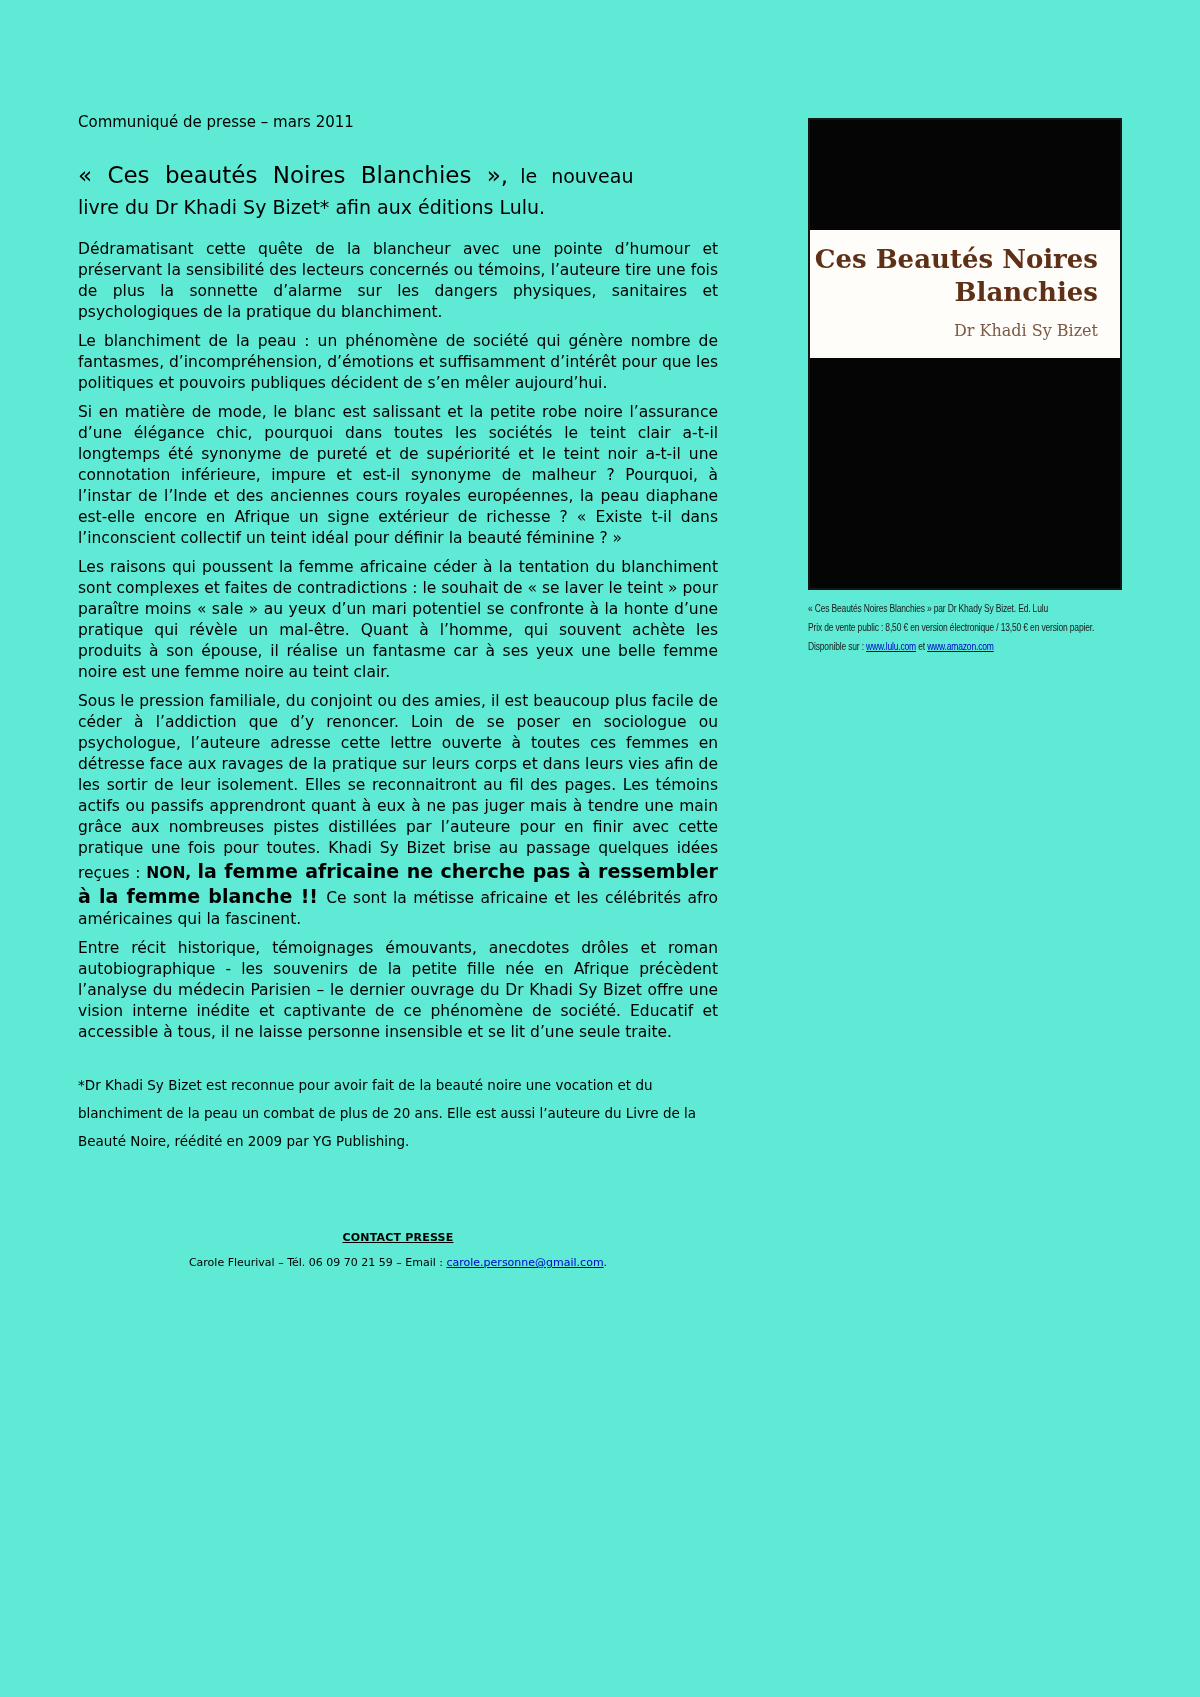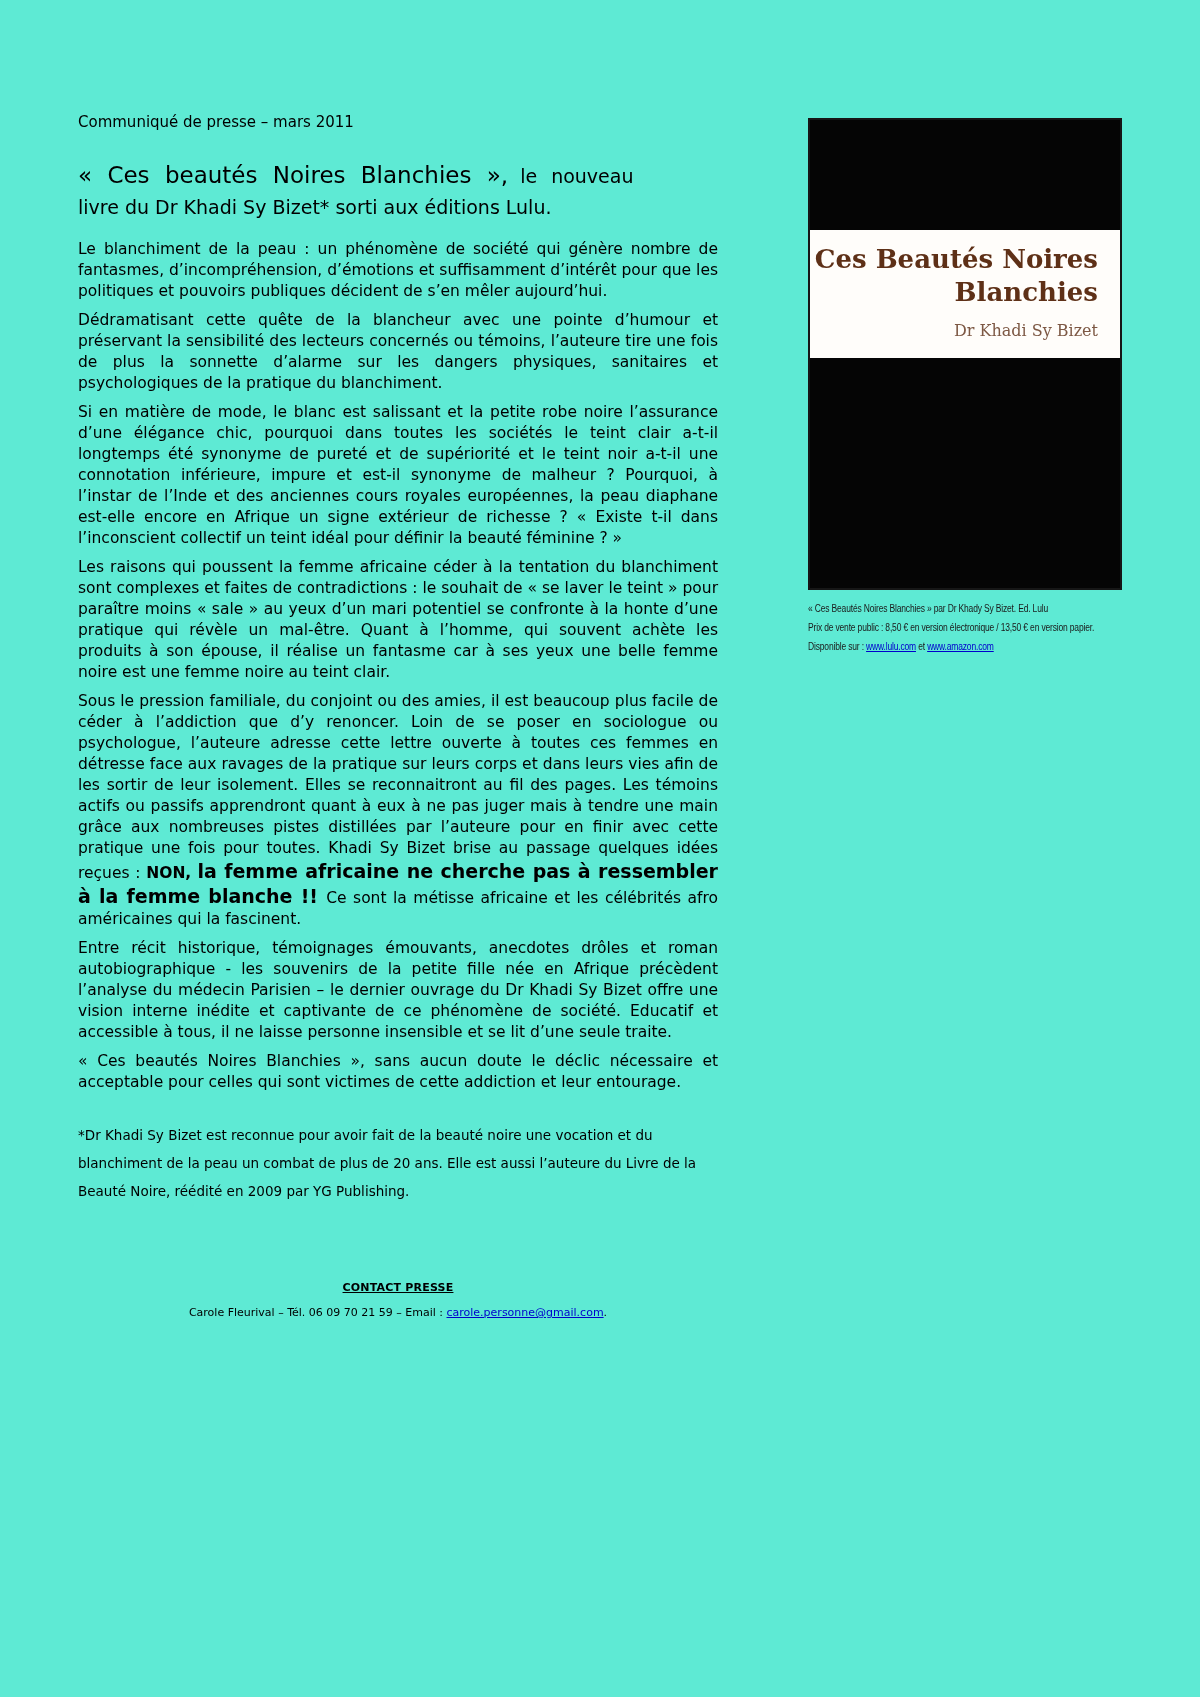--- a/index.html
+++ b/index.html
@@ -101,32 +101,31 @@
 <body>
 
 <div class="page">
 
   <div class="text-col">
 
     <div class="kicker">Communiqué de presse – mars 2011</div>
 
     <h1 class="title" style="font-weight:normal;">
       <div class="title-line1"><span class="title-lead">« Ces beautés Noires Blanchies »,</span><span class="title-rest">le nouveau</span></div>
-      <div class="title-line2">livre du Dr Khadi Sy Bizet* sorti aux éditions Lulu.</div>
+      <div class="title-line2">livre du Dr Khadi Sy Bizet* afin aux éditions Lulu.</div>
     </h1>
 
+    <p class="body">Dédramatisant cette quête de la blancheur avec une pointe d’humour et préservant la sensibilité des lecteurs concernés ou témoins, l’auteure tire une fois de plus la sonnette d’alarme sur les dangers physiques, sanitaires et psychologiques de la pratique du blanchiment.</p>
     <p class="body">Le blanchiment de la peau : un phénomène de société qui génère nombre de fantasmes, d’incompréhension, d’émotions et suffisamment d’intérêt pour que les politiques et pouvoirs publiques décident de s’en mêler aujourd’hui.</p>
-    <p class="body">Dédramatisant cette quête de la blancheur avec une pointe d’humour et préservant la sensibilité des lecteurs concernés ou témoins, l’auteure tire une fois de plus la sonnette d’alarme sur les dangers physiques, sanitaires et psychologiques de la pratique du blanchiment.</p>
     <p class="body">Si en matière de mode, le blanc est salissant et la petite robe noire l’assurance d’une élégance chic, pourquoi dans toutes les sociétés le teint clair a-t-il longtemps été synonyme de pureté et de supériorité et le teint noir a-t-il une connotation inférieure, impure et est-il synonyme de malheur ? Pourquoi, à l’instar de l’Inde et des anciennes cours royales européennes, la peau diaphane est-elle encore en Afrique un signe extérieur de richesse ? « Existe t-il dans l’inconscient collectif un teint idéal pour définir la beauté féminine ? »</p>
     <p class="body">Les raisons qui poussent la femme africaine céder à la tentation du blanchiment sont complexes et faites de contradictions : le souhait de « se laver le teint » pour paraître moins « sale » au yeux d’un mari potentiel se confronte à la honte d’une pratique qui révèle un mal-être. Quant à l’homme, qui souvent achète les produits à son épouse, il réalise un fantasme car à ses yeux une belle femme noire est une femme noire au teint clair.</p>
 
     <p class="body"><span>Sous le pression familiale, du conjoint ou des amies, il est beaucoup plus facile de céder à l’addiction que d’y renoncer. Loin de se poser en sociologue ou psychologue, l’auteure adresse cette lettre ouverte à toutes ces femmes en détresse face aux ravages de la pratique sur leurs corps et dans leurs vies afin de les sortir de leur isolement. Elles se reconnaitront au fil des pages. Les témoins actifs ou passifs apprendront quant à eux à ne pas juger mais à tendre une main grâce aux nombreuses pistes distillées par l’auteure pour en finir avec cette pratique une fois pour toutes. Khadi Sy Bizet brise au passage quelques idées reçues : </span><span class="b-small">NON, </span><span class="b-big">la femme africaine ne cherche pas à ressembler à la femme blanche !! </span><span>Ce sont la métisse africaine et les célébrités afro américaines qui la fascinent.</span></p>
 
     <p class="body">Entre récit historique, témoignages émouvants, anecdotes drôles et roman autobiographique - les souvenirs de la petite fille née en Afrique précèdent l’analyse du médecin Parisien – le dernier ouvrage du Dr Khadi Sy Bizet offre une vision interne inédite et captivante de ce phénomène de société. Educatif et accessible à tous, il ne laisse personne insensible et se lit d’une seule traite.</p>
-    <p class="body">« Ces beautés Noires Blanchies », sans aucun doute le déclic nécessaire et acceptable pour celles qui sont victimes de cette addiction et leur entourage.</p>
 
 
     <div class="footnote">*Dr Khadi Sy Bizet est reconnue pour avoir fait de la beauté noire une vocation et du blanchiment de la peau un combat de plus de 20 ans. Elle est aussi l’auteure du Livre de la Beauté Noire, réédité en 2009 par YG Publishing.</div>
 
     <div class="contact">
       <div class="contact-heading">CONTACT PRESSE</div>
       <div class="contact-line"><span>Carole Fleurival – Tél. 06 09 70 21 59 – Email : </span><a class="link">carole.personne@gmail.com</a><span>.</span></div>
     </div>
 
   </div>

